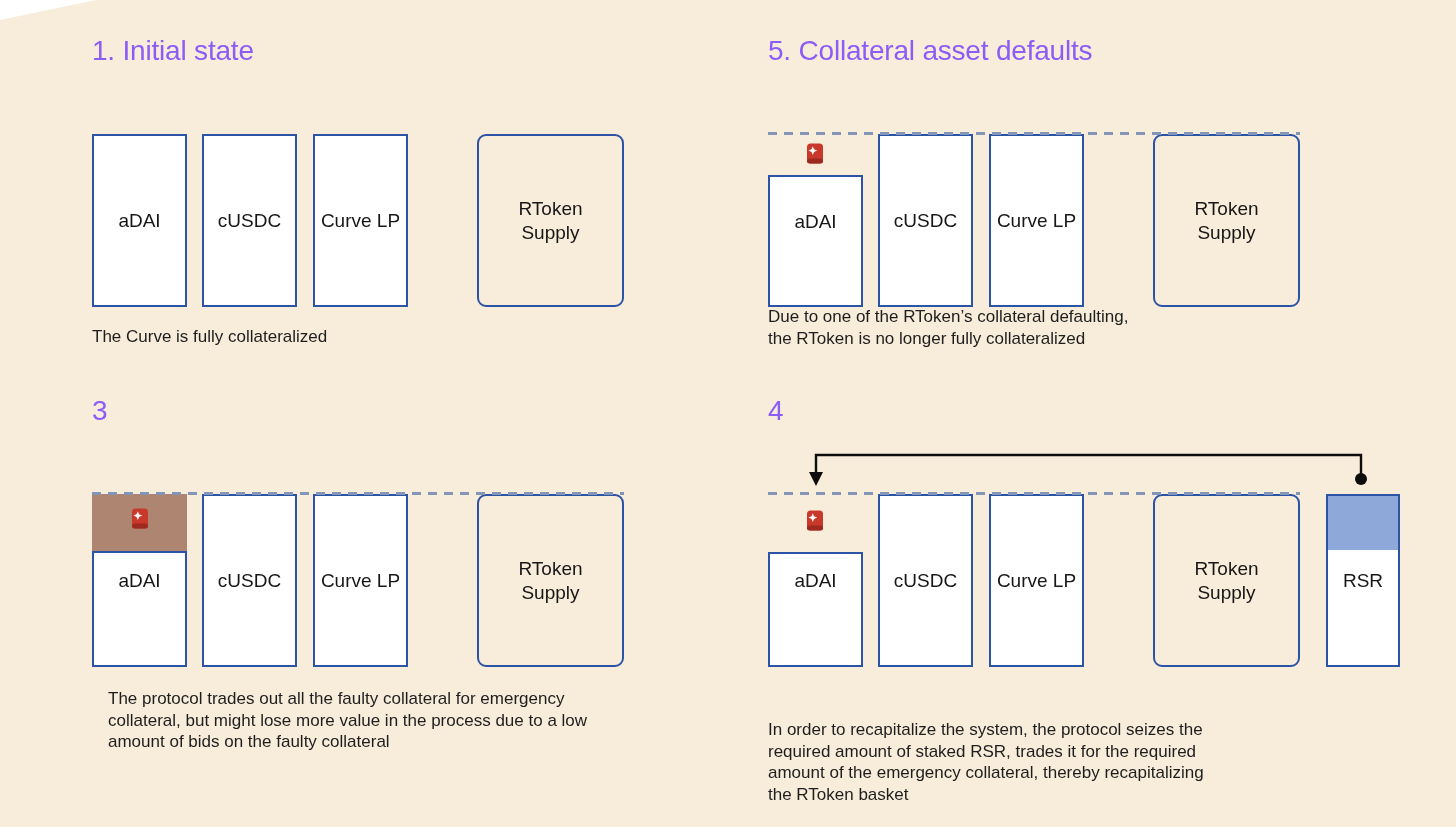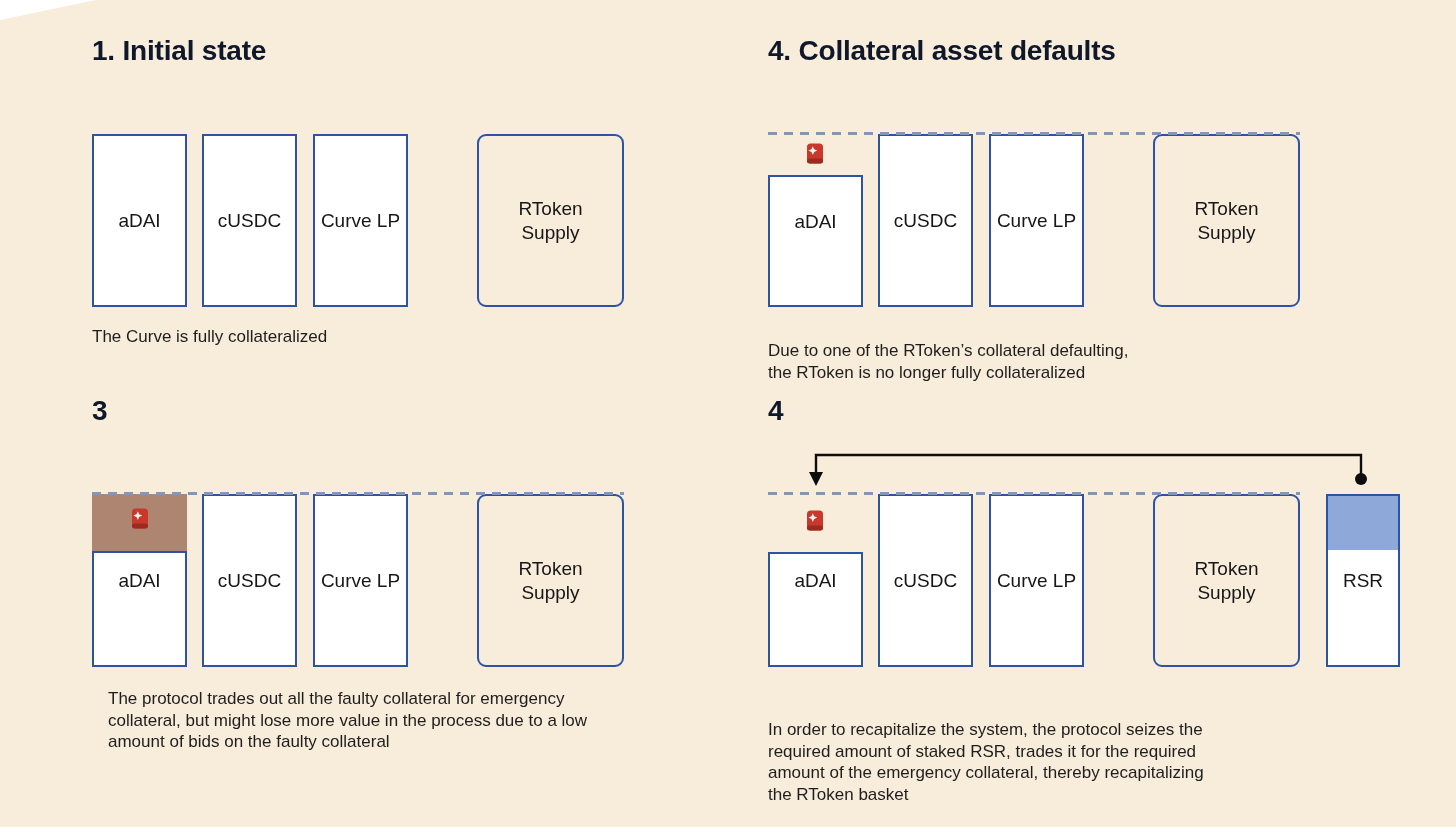--- a/index.html
+++ b/index.html
@@ -10,22 +10,22 @@
     font-family:"Liberation Sans","DejaVu Sans",sans-serif;
     overflow:hidden;
   }
   .corner-sliver{
     position:absolute;left:0;top:0;width:96px;height:20px;
     background:#ffffff;
     clip-path:polygon(0 0,100% 0,0 100%);
   }
   .heading{
     position:absolute;
-    font-size:28px;font-weight:bold;
-    color:#0f172a;letter-spacing:-0.2px;
+    font-size:28px;font-weight:normal;
+    color:#8b5cf6;letter-spacing:-0.2px;
     white-space:nowrap;
   }
   .caption{
     position:absolute;
     font-size:17px;line-height:21.5px;
     color:#1e1e1e;white-space:pre-line;
   }
   .box{
     position:absolute;
     border:2.5px solid #2b54a6;
@@ -75,21 +75,21 @@
     </div>
     <div class="box box--cream" style="left:477px;top:134px;width:147px;height:173px;">
       <div class="box-label">RToken
 Supply</div>
     </div>
 
     <div class="caption" style="left:92px;top:326px;width:560px;">The Curve is fully collateralized</div>
   </div>
 
   <div>
-    <div class="heading" style="left:768px;top:35px;">4. Collateral asset defaults</div>
+    <div class="heading" style="left:768px;top:35px;">5. Collateral asset defaults</div>
 
     <div class="box box--short" style="left:768px;top:175px;width:95px;height:132px;">
       <div class="box-label" style="padding-top:33px;">aDAI</div>
     </div>
     <div class="box" style="left:878px;top:134px;width:95px;height:173px;">
       <div class="box-label">cUSDC</div>
     </div>
     <div class="box" style="left:989px;top:134px;width:95px;height:173px;">
       <div class="box-label">Curve LP</div>
     </div>
@@ -99,21 +99,21 @@
     </div>
 
     <div class="dash-line" style="left:768px;top:132px;width:532px;"></div>
 
     <svg class="siren" style="left:806px;top:143px;" viewBox="0 0 18 21">
       <rect x="1" y="0.5" width="16" height="20" rx="3.5" fill="#c9392b"></rect>
       <rect x="1" y="15.5" width="16" height="5" rx="2.5" fill="#9c2a1f"></rect>
       <path d="M6.8 3.2 L8.1 6.3 L11.2 7.6 L8.1 8.9 L6.8 12 L5.5 8.9 L2.4 7.6 L5.5 6.3 Z" fill="#ffffff" opacity="0.95"></path>
     </svg>
 
-    <div class="caption" style="left:768px;top:340px;width:470px;">Due to one of the RToken’s collateral defaulting,
+    <div class="caption" style="left:768px;top:306px;width:470px;">Due to one of the RToken’s collateral defaulting,
 the RToken is no longer fully collateralized</div>
   </div>
 
   <div>
     <div class="heading" style="left:92px;top:395px;">3</div>
 
     <div class="fault-block" style="left:92px;top:494px;width:95px;height:57px;"></div>
 
     <div class="box box--short" style="left:92px;top:551px;width:95px;height:116px;">
       <div class="box-label" style="padding-top:16px;">aDAI</div>

